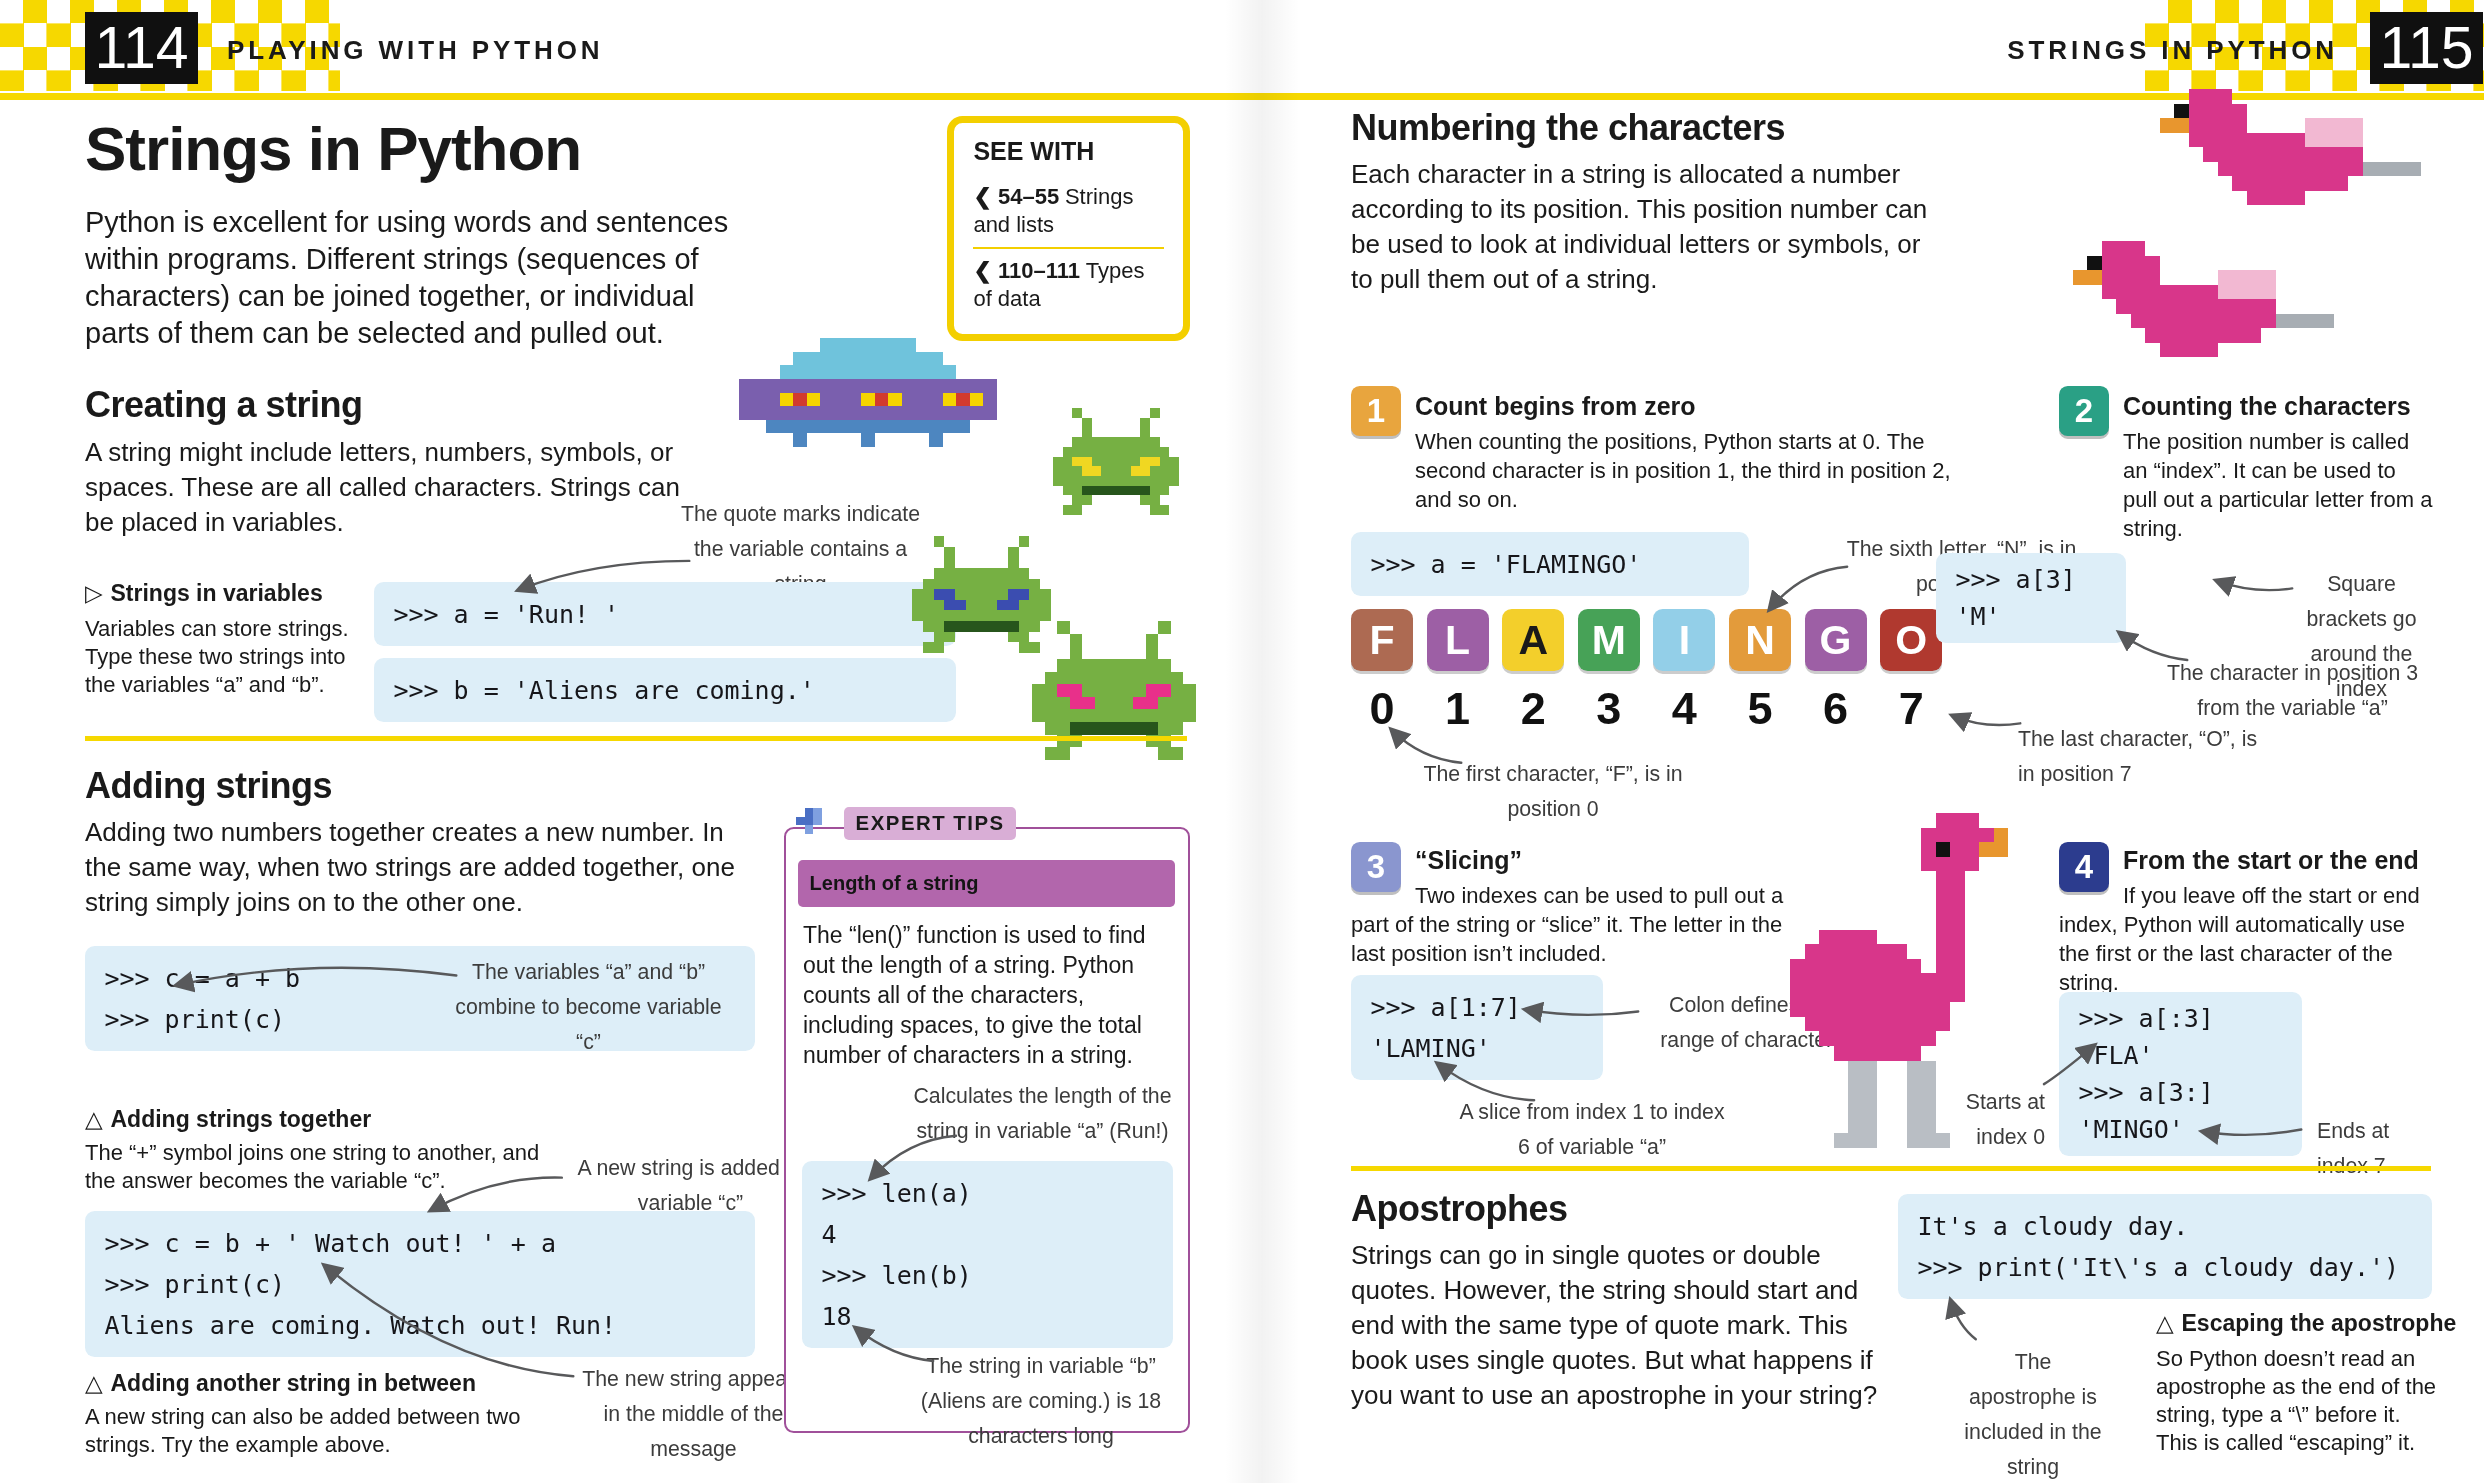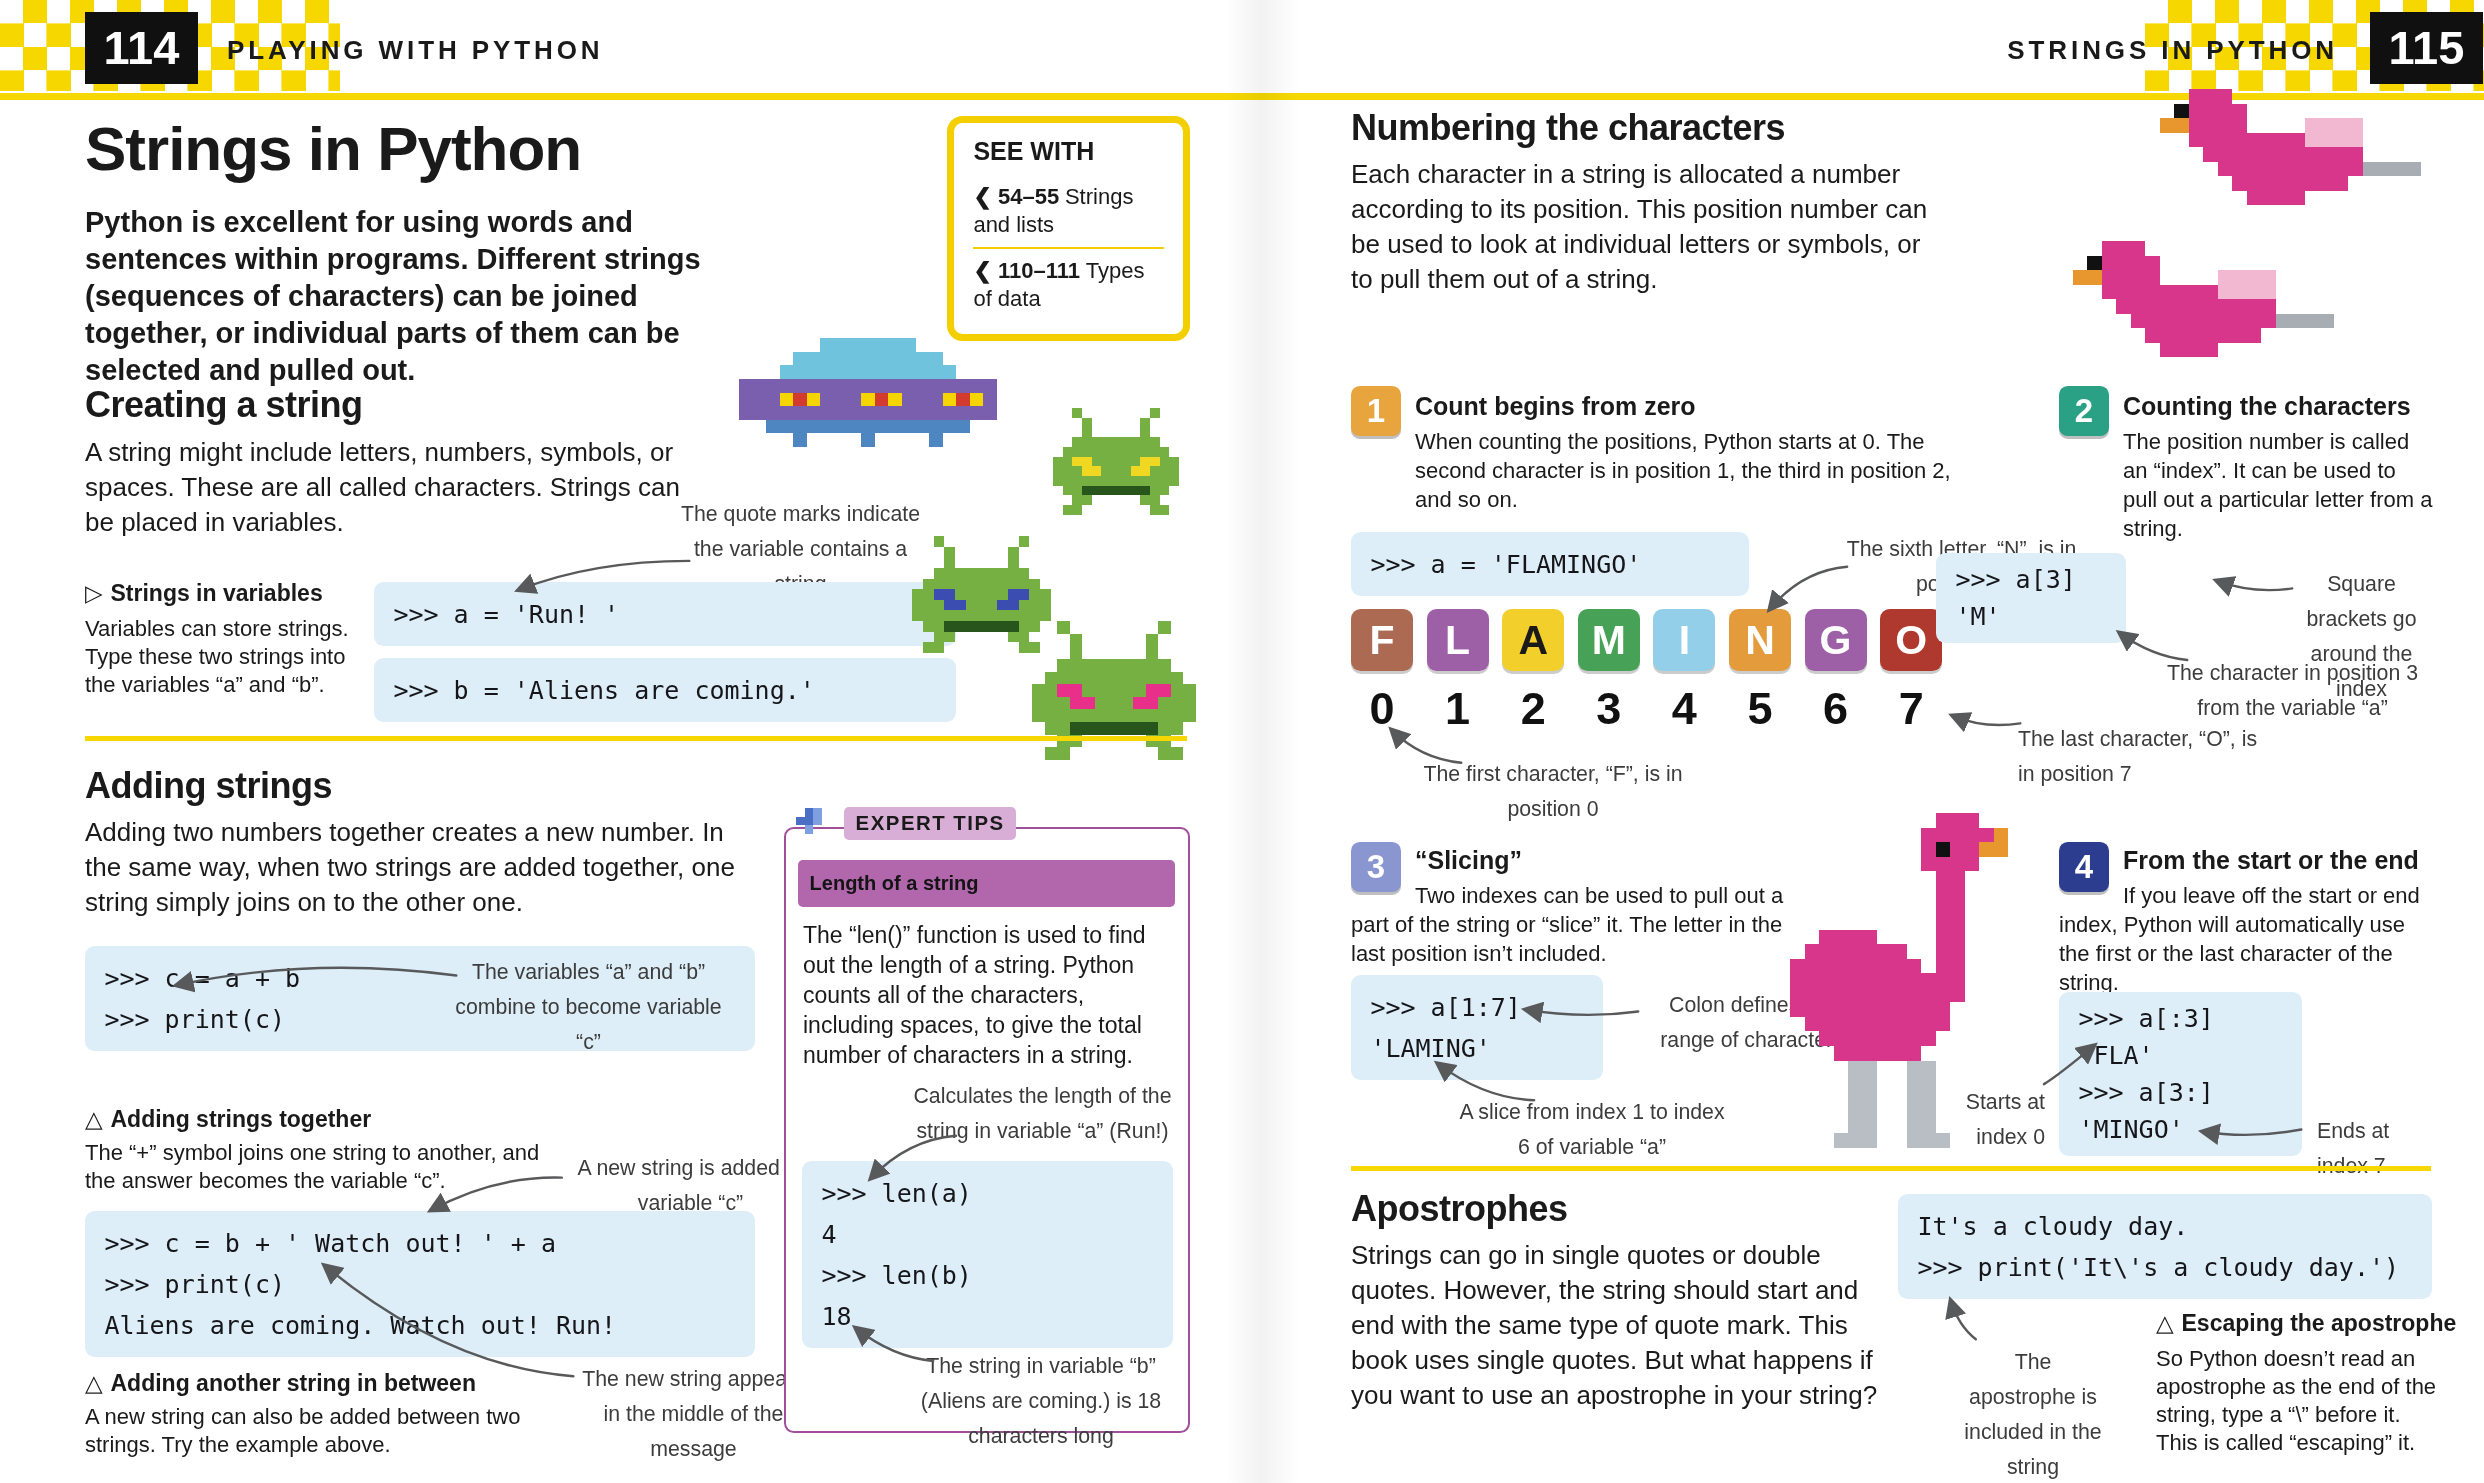--- a/index.html
+++ b/index.html
@@ -5,26 +5,26 @@
   *{margin:0;padding:0;box-sizing:border-box}
   html,body{width:2484px;height:1484px}
   body{position:relative;background:#ffffff;font-family:"Liberation Sans",sans-serif;color:#1a1a1a;overflow:hidden}
   .abs{position:absolute}
   .checker{position:absolute;top:0;height:91px;
     background-image:
       repeating-conic-gradient(#f6d800 0% 25%, rgba(0,0,0,0) 0% 50%),
       repeating-conic-gradient(#fbe763 0% 25%, rgba(0,0,0,0) 0% 50%);
     background-size:47px 47px,47px 47px;background-position:0 0,23px 23px;}
   .pagenum{position:absolute;top:11.6px;width:113px;height:72px;background:#101010;color:#fff;
-    font-size:47px;font-weight:bold;text-align:center;line-height:72px;z-index:5}
+    font-size:59px;font-weight:normal;text-align:center;line-height:72px;z-index:5}
   .chapter{position:absolute;top:35px;font-size:26px;font-weight:bold;letter-spacing:3.9px;z-index:5}
   .rule{background:#f6d800}
   .h1{font-size:62px;font-weight:bold;letter-spacing:-1px}
   .h2{font-size:36px;font-weight:bold;letter-spacing:-0.5px}
-  .intro{font-size:29px;font-weight:bold;line-height:37px}
+  .intro{font-size:29px;font-weight:normal;line-height:37px}
   .body{font-size:26px;line-height:35px}
   .note{font-size:21.3px;line-height:35px;color:#3c3c3c;text-align:center}
   .cap{font-size:23px;font-weight:bold}
   .capbody{font-size:22px;line-height:28px}
   .tri{font-weight:normal;margin-right:7.8px}
   .code-box{position:absolute;background:#ddeef8;border-radius:9.7px;padding:11.6px 19.4px;
     font-family:"DejaVu Sans Mono",monospace;font-size:25px;color:#16161a;white-space:pre}
   .code-line{line-height:41px;height:41px}
   .cb-tight{padding:7.8px 19.4px}
   .cb-tight .code-line{line-height:37px;height:37px}

